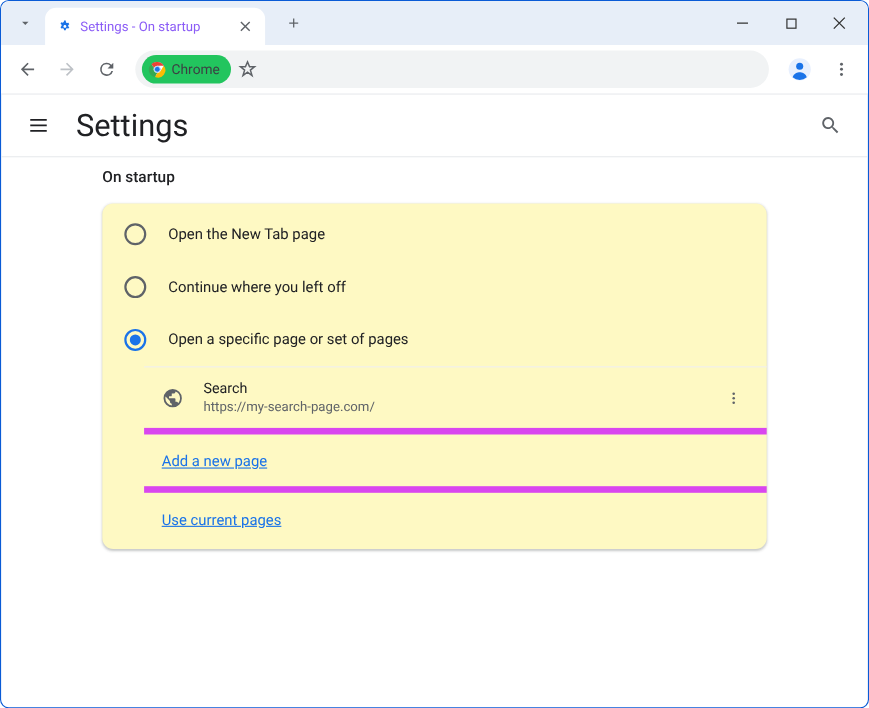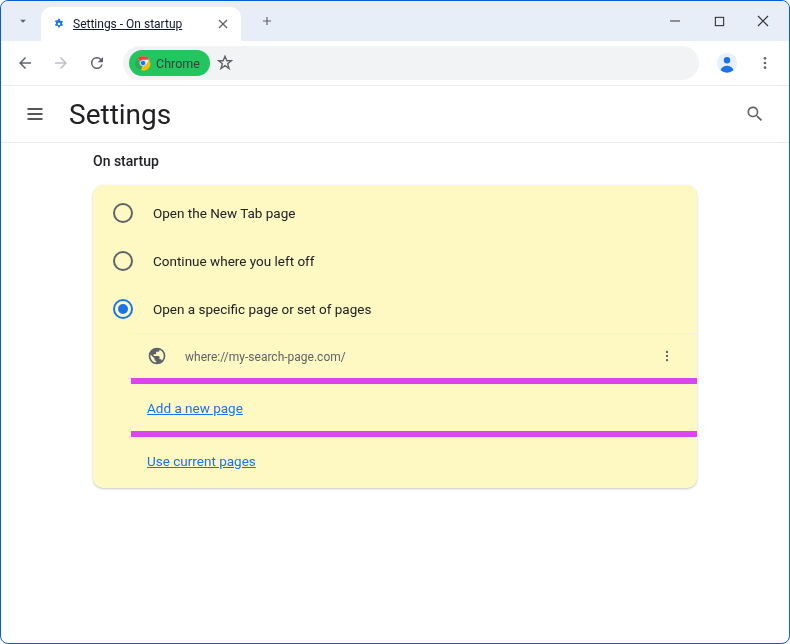--- a/index.html
+++ b/index.html
@@ -40,24 +40,23 @@
       border-radius: 10px 10px 0 0;
       display: flex;
       align-items: center;
       padding: 0 10px;
       margin-top: 6px;
       min-width: 200px;
       position: relative;
     }
     .tab-title {
       font-size: 12px;
-      color: #0f172a;
+      color: #8b5cf6;
       margin-left: 6px;
       flex: 1;
-      text-decoration: underline;
     }
     .tab-close {
       width: 16px;
       height: 16px;
       display: flex;
       align-items: center;
       justify-content: center;
       cursor: pointer;
     }
     .new-tab {
@@ -387,21 +386,22 @@
     </div>
 
     <div class="sub-section">
       <div class="page-row">
         <div class="globe-icon">
           <svg width="20" height="20" viewBox="0 0 24 24">
               <path fill="#5f6368" d="M12 2a10 10 0 1 0 0 20 10 10 0 0 0 0-20zm-1 17.9A8 8 0 0 1 4 12c0-.6.1-1.2.2-1.8L9 15v1c0 1.1.9 2 2 2v1.9zm6.9-2.5c-.3-.8-1-1.4-1.9-1.4h-1v-3c0-.6-.4-1-1-1H8v-2h2c.6 0 1-.4 1-1V7h2c1.1 0 2-.9 2-2v-.4A8 8 0 0 1 20 12c0 2.1-.8 4-2.1 5.4z"></path>
             </svg>
         </div>
         <div class="page-info">
-          <div class="page-url">where://my-search-page.com/</div>
+          <div class="page-title-txt">Search</div>
+          <div class="page-url">https://my-search-page.com/</div>
         </div>
         <div class="kebab-btn">
           <svg width="14" height="14" viewBox="0 0 24 24">
               <circle cx="12" cy="5" r="2" fill="#5f6368"></circle>
               <circle cx="12" cy="12" r="2" fill="#5f6368"></circle>
               <circle cx="12" cy="19" r="2" fill="#5f6368"></circle>
             </svg>
         </div>
       </div>
       <div class="action-row">

